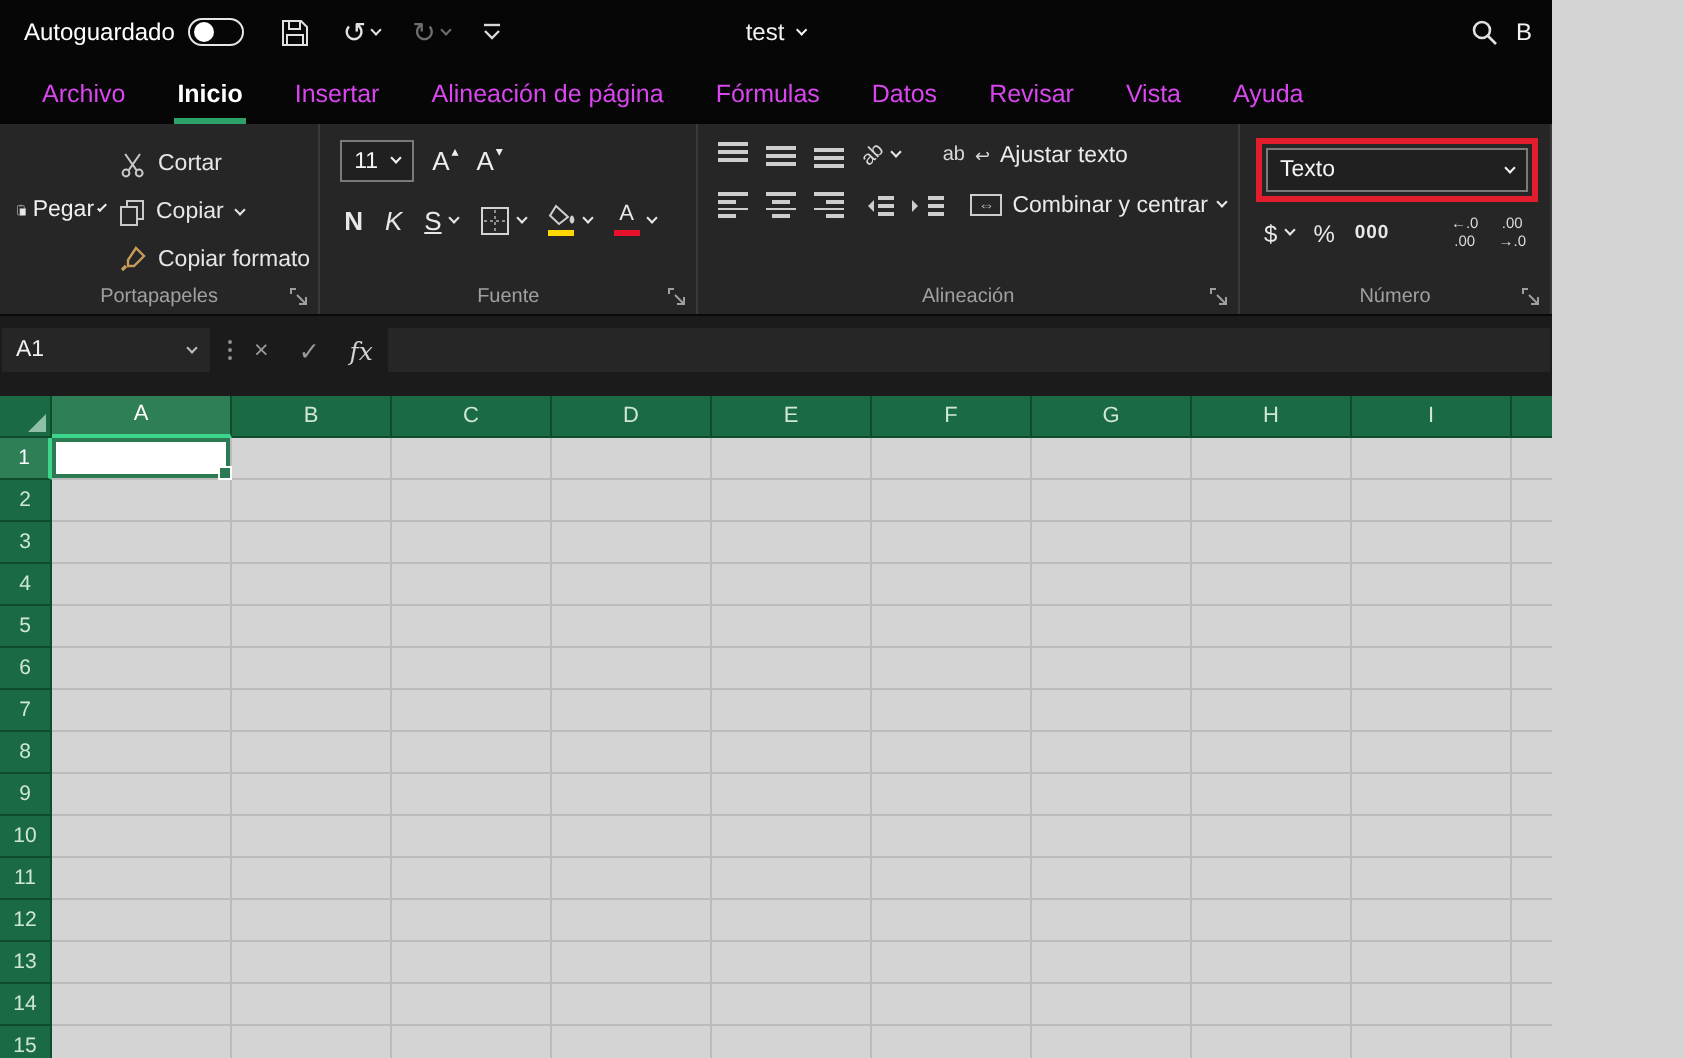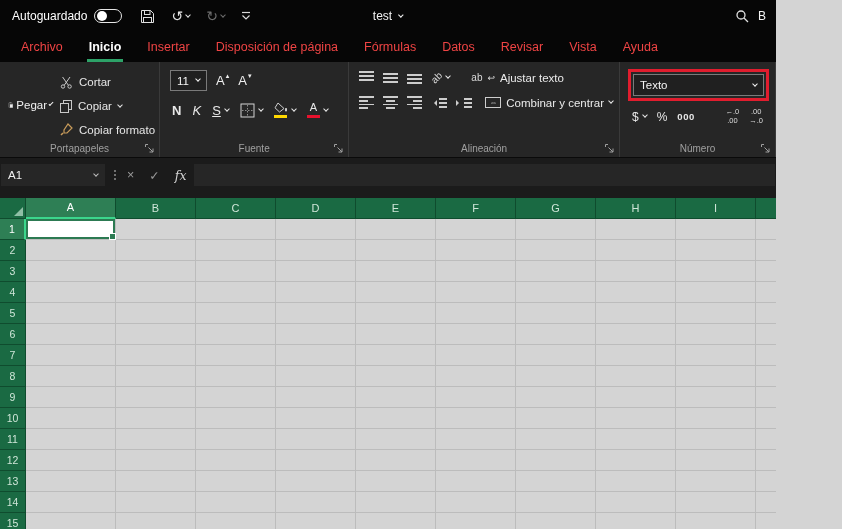--- a/index.html
+++ b/index.html
@@ -18,21 +18,21 @@
   .glyph { font-size:14px; line-height:1; }
   .dim { color:#6e6e6e; border-color:#6e6e6e !important; }
   .chev { width:5px; height:5px; border-right:1.4px solid currentColor; border-bottom:1.4px solid currentColor;
     transform:rotate(45deg); display:inline-block; margin-top:-3px; }
   .chev.sm { width:4px; height:4px; }
   .doc-title { position:absolute; left:50%; transform:translateX(-50%); display:flex; align-items:center; gap:7px; color:#f2f2f2; }
   .search { margin-left:auto; display:flex; align-items:center; gap:9px; padding-right:10px; color:#f2f2f2; }
 
   
   .tabs { height:30px; background:#060606; display:flex; align-items:stretch; padding-left:8px; flex:0 0 auto; }
-  .tab { padding:8px 13px 0 13px; font-size:12.5px; color:#ef4444; position:relative; white-space:nowrap; }
+  .tab { padding:8px 13px 0 13px; font-size:12.5px; color:#d946ef; position:relative; white-space:nowrap; }
   .tab.active { color:#fff; font-weight:bold; }
   .tab.active::after { content:""; position:absolute; left:11px; right:11px; bottom:0; height:3px; background:#2da268; }
 
   
   .ribbon { height:96px; background:#262626; display:flex; border-bottom:1px solid #0a0a0a; color:#e8e8e8; flex:0 0 auto; }
   .group { position:relative; height:100%; border-right:1px solid #3a3a3a; }
   .grp-label { position:absolute; bottom:3px; left:0; right:0; text-align:center; font-size:10px; color:#a0a0a0; }
   .launcher { position:absolute; bottom:4px; right:5px; line-height:0; }
 
   .g-clip { width:168px; display:flex; padding:6px 4px 18px 8px; gap:8px; }
@@ -163,21 +163,21 @@
           <path d="M9 9 L13 13"></path>
       </svg>
       <span>B</span>
     </div>
   </div>
 
   <div class="tabs">
     <span class="tab">Archivo</span>
     <span class="tab active">Inicio</span>
     <span class="tab">Insertar</span>
-    <span class="tab">Disposición de página</span>
+    <span class="tab">Alineación de página</span>
     <span class="tab">Fórmulas</span>
     <span class="tab">Datos</span>
     <span class="tab">Revisar</span>
     <span class="tab">Vista</span>
     <span class="tab">Ayuda</span>
   </div>
 
   <div class="ribbon">
 
     <div class="group g-clip">

